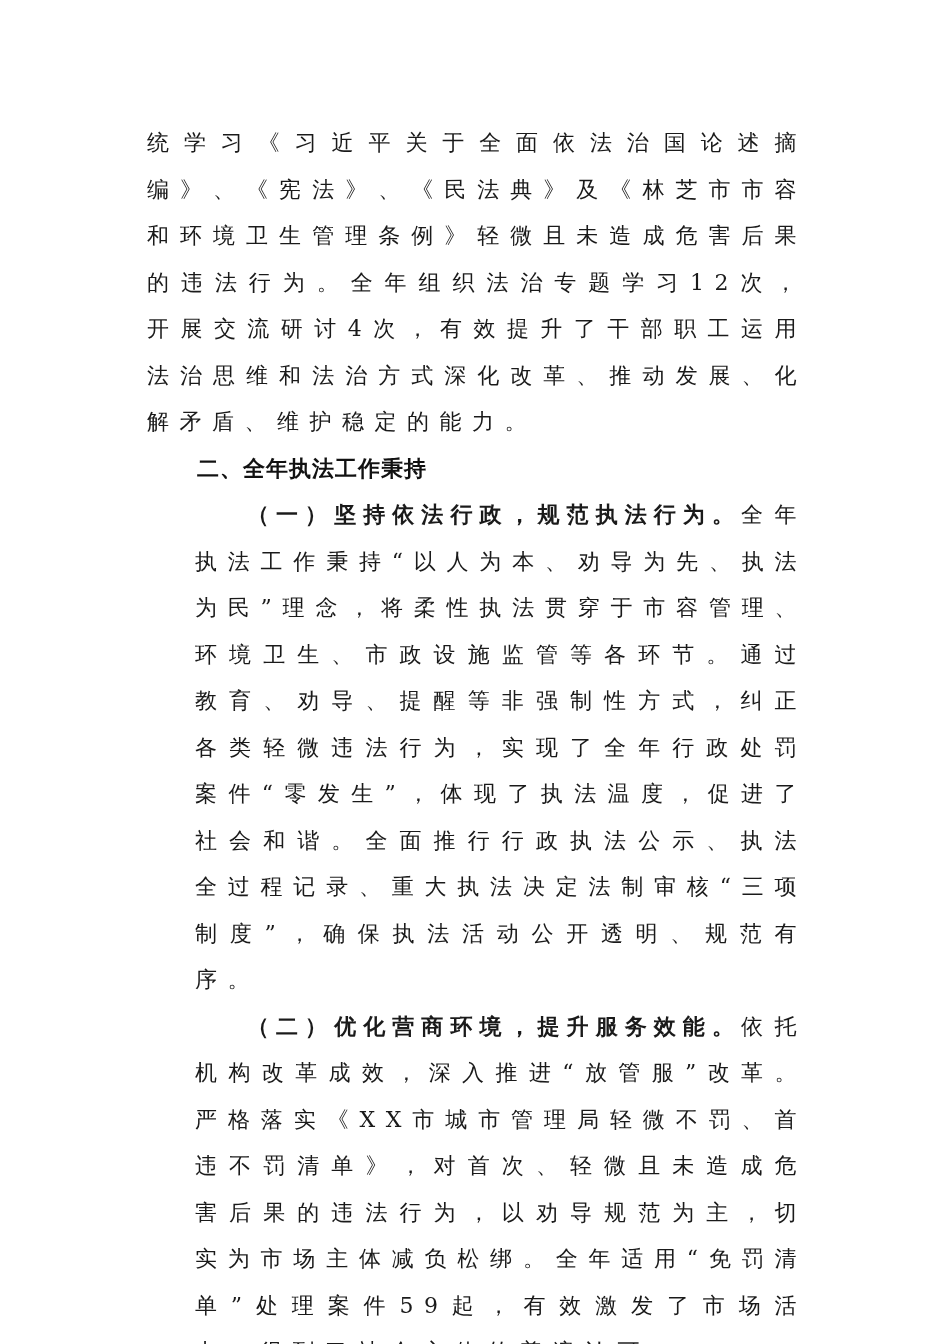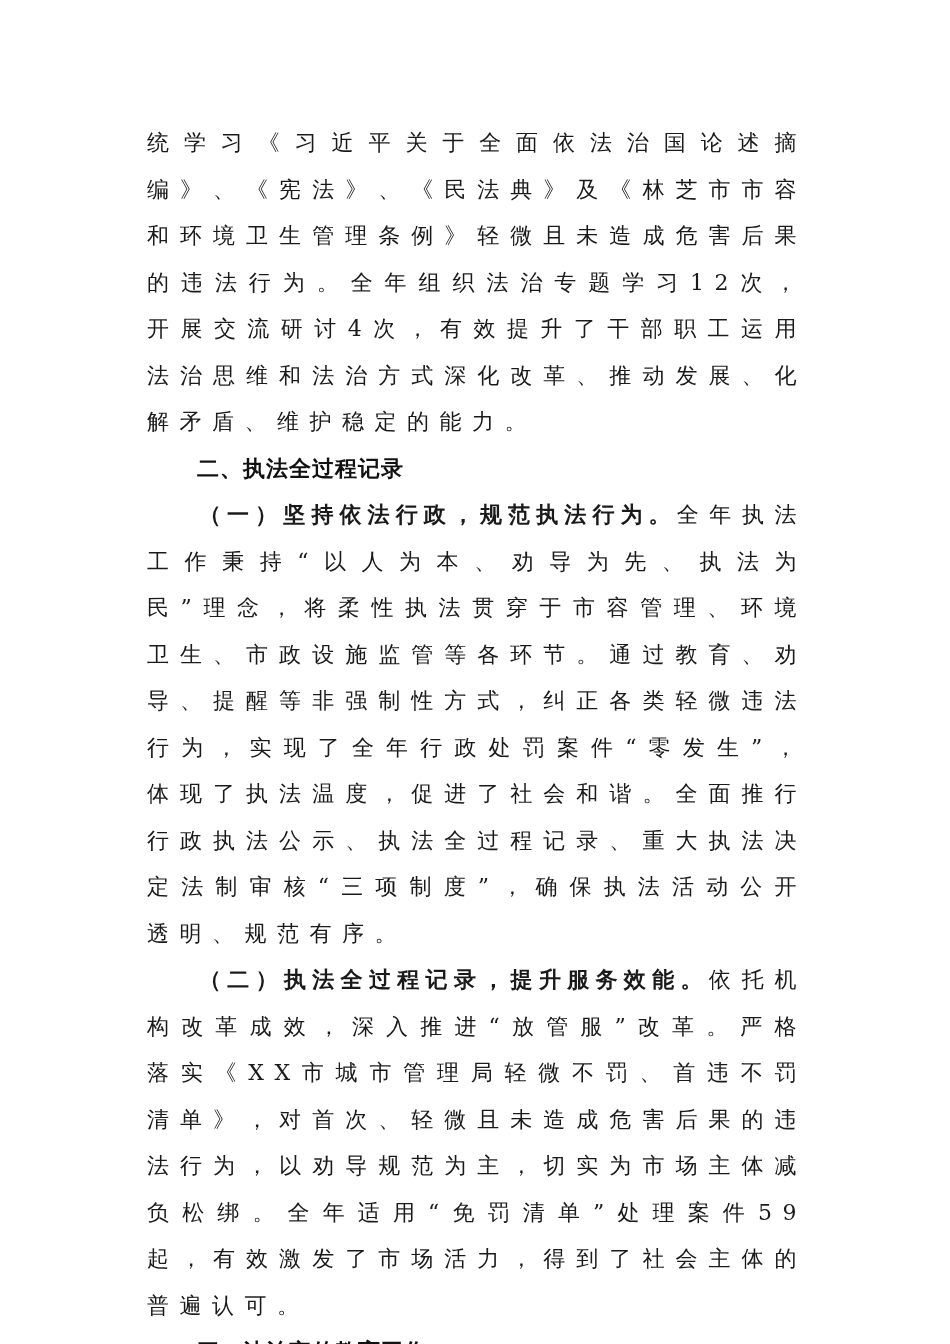--- a/index.html
+++ b/index.html
@@ -25,20 +25,21 @@
     }
     .para {
       margin: 0;
       text-align: justify;
       text-justify: inter-character;
       letter-spacing: 10.5px;
       word-break: break-all;
     }
     .indent {
       text-indent: 52px;
+      margin-left: 48px;
     }
     .heading {
       margin: 0;
       padding-left: 50px;
       font-family: "DejaVu Sans", "Liberation Sans", sans-serif;
       font-weight: bold;
       font-size: 22px;
       letter-spacing: 1px;
       color: #111;
     }
@@ -48,21 +49,21 @@
       letter-spacing: 6px;
     }
   </style>
 </head>
 <body>
 
 <div class="page">
 
   <p class="para">统学习《习近平关于全面依法治国论述摘编》、《宪法》、《民法典》及《林芝市市容和环境卫生管理条例》轻微且未造成危害后果的违法行为。全年组织法治专题学习12次，开展交流研讨4次，有效提升了干部职工运用法治思维和法治方式深化改革、推动发展、化解矛盾、维护稳定的能力。</p>
 
-  <h2 class="heading">二、执法全过程记录</h2>
+  <h2 class="heading">二、全年执法工作秉持</h2>
 
   <p class="para indent"><span class="lead">（一）坚持依法行政，规范执法行为。</span><span>全年执法工作秉持“以人为本、劝导为先、执法为民”理念，将柔性执法贯穿于市容管理、环境卫生、市政设施监管等各环节。通过教育、劝导、提醒等非强制性方式，纠正各类轻微违法行为，实现了全年行政处罚案件“零发生”，体现了执法温度，促进了社会和谐。全面推行行政执法公示、执法全过程记录、重大执法决定法制审核“三项制度”，确保执法活动公开透明、规范有序。</span></p>
 
-  <p class="para indent"><span class="lead">（二）执法全过程记录，提升服务效能。</span><span>依托机构改革成效，深入推进“放管服”改革。严格落实《XX市城市管理局轻微不罚、首违不罚清单》，对首次、轻微且未造成危害后果的违法行为，以劝导规范为主，切实为市场主体减负松绑。全年适用“免罚清单”处理案件59起，有效激发了市场活力，得到了社会主体的普遍认可。</span></p>
+  <p class="para indent"><span class="lead">（二）优化营商环境，提升服务效能。</span><span>依托机构改革成效，深入推进“放管服”改革。严格落实《XX市城市管理局轻微不罚、首违不罚清单》，对首次、轻微且未造成危害后果的违法行为，以劝导规范为主，切实为市场主体减负松绑。全年适用“免罚清单”处理案件59起，有效激发了市场活力，得到了社会主体的普遍认可。</span></p>
 
   <h2 class="heading">三、法治宣传教育工作</h2>
 
 </div>
 
 </body></html>

